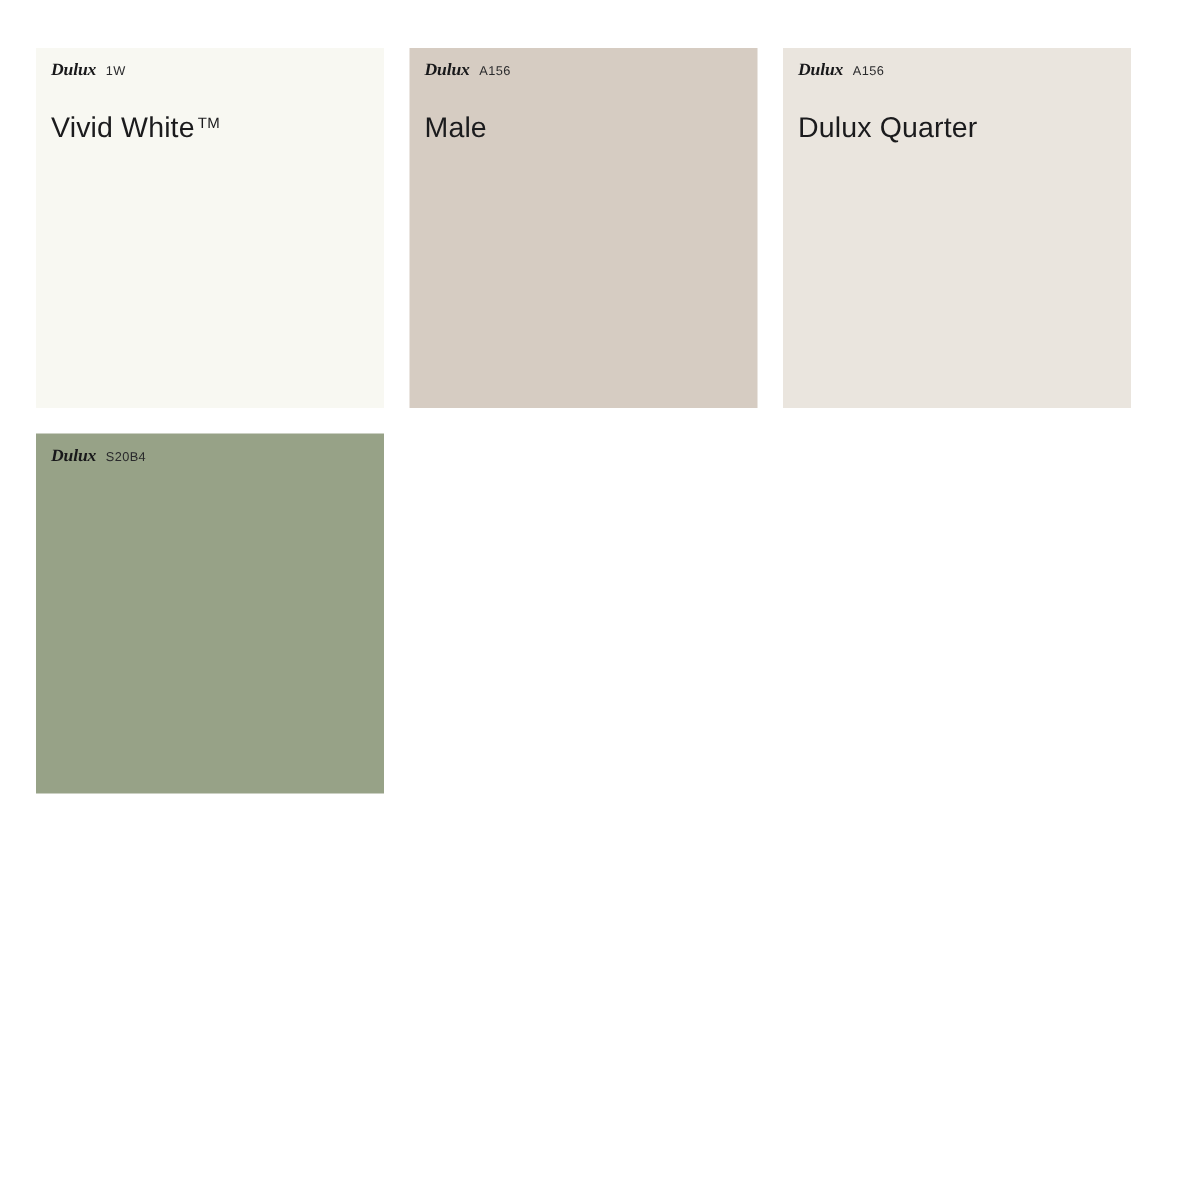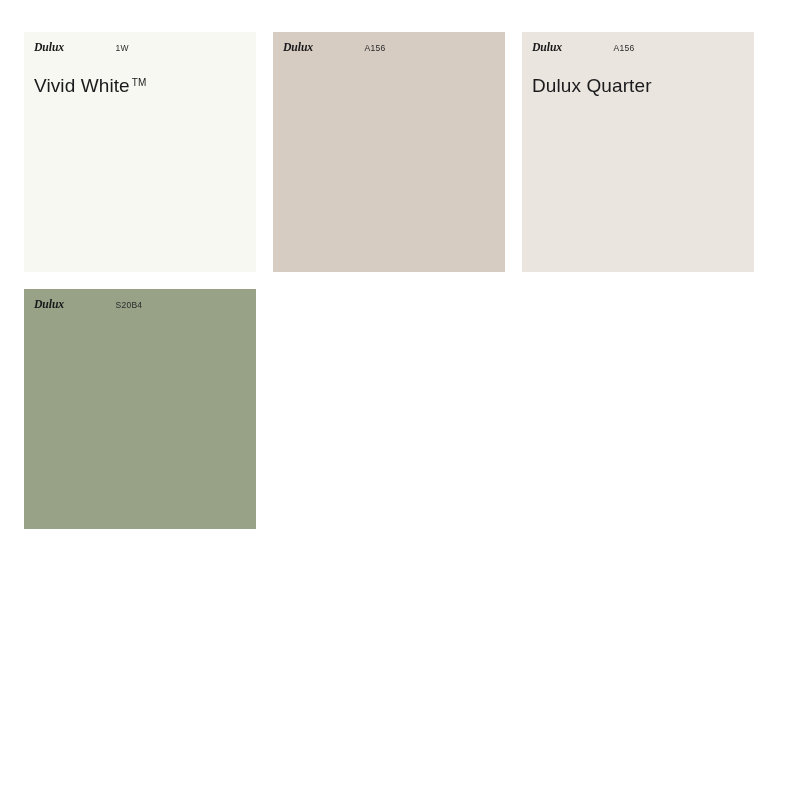--- a/index.html
+++ b/index.html
@@ -61,21 +61,20 @@
 
   .swatch-code {
     font-family: "Liberation Sans", sans-serif;
     font-size: 8.5px;
     font-weight: 400;
     letter-spacing: 0.25px;
     color: #2a2a2c;
     line-height: 1;
     position: relative;
     top: -0.5px;
-    margin-left: 45px;
   }
 
   .swatch-name {
     margin-top: 20px;
     font-family: "Liberation Sans", sans-serif;
     font-weight: 300;
     font-size: 19px;
     line-height: 1.15;
     letter-spacing: 0.1px;
     color: #1b1b1d;
@@ -103,20 +102,21 @@
         <span class="swatch-code">1W</span>
       </div>
       <div class="swatch-name"><span>Vivid White</span><span class="tm-mark">TM</span></div>
     </div>
 
     <div class="swatch-card" style="background: rgb(214, 204, 194); color: rgb(27, 27, 29);">
       <div class="swatch-header">
         <span class="dulux-logo">Dulux</span>
         <span class="swatch-code">A156</span>
       </div>
+      <div class="swatch-name"><span>Male</span><span class="tm-mark"></span></div>
     </div>
 
     <div class="swatch-card" style="background: rgb(234, 229, 222); color: rgb(27, 27, 29);">
       <div class="swatch-header">
         <span class="dulux-logo">Dulux</span>
         <span class="swatch-code">A156</span>
       </div>
       <div class="swatch-name"><span>Dulux Quarter</span><span class="tm-mark"></span></div>
     </div>
 

